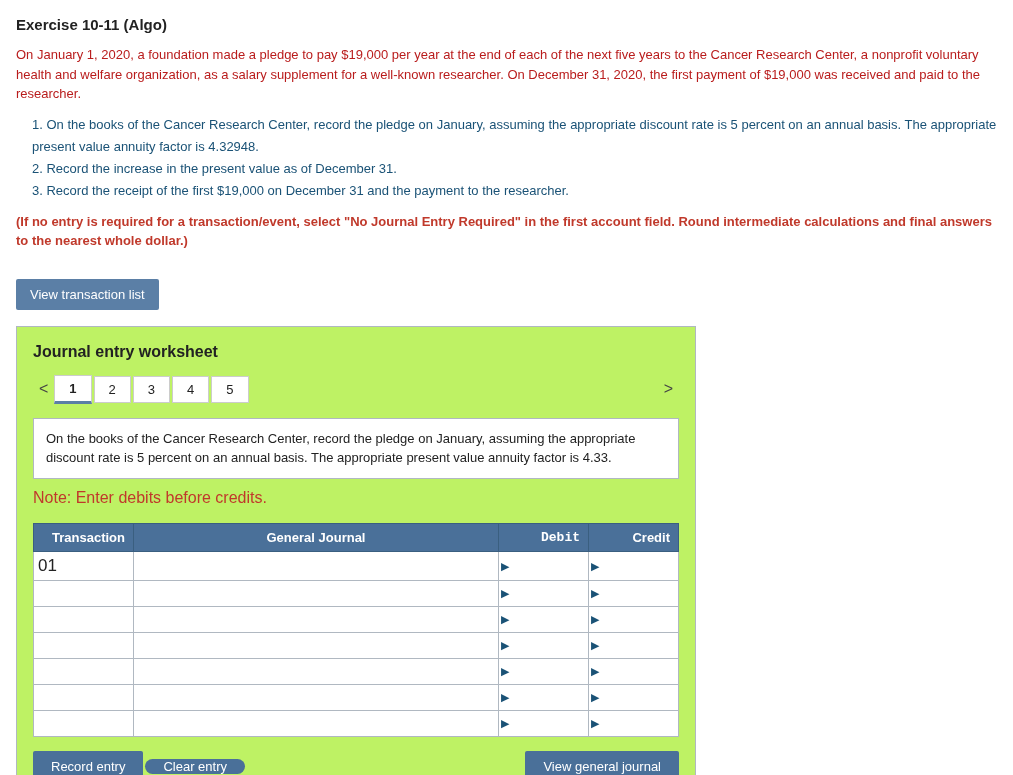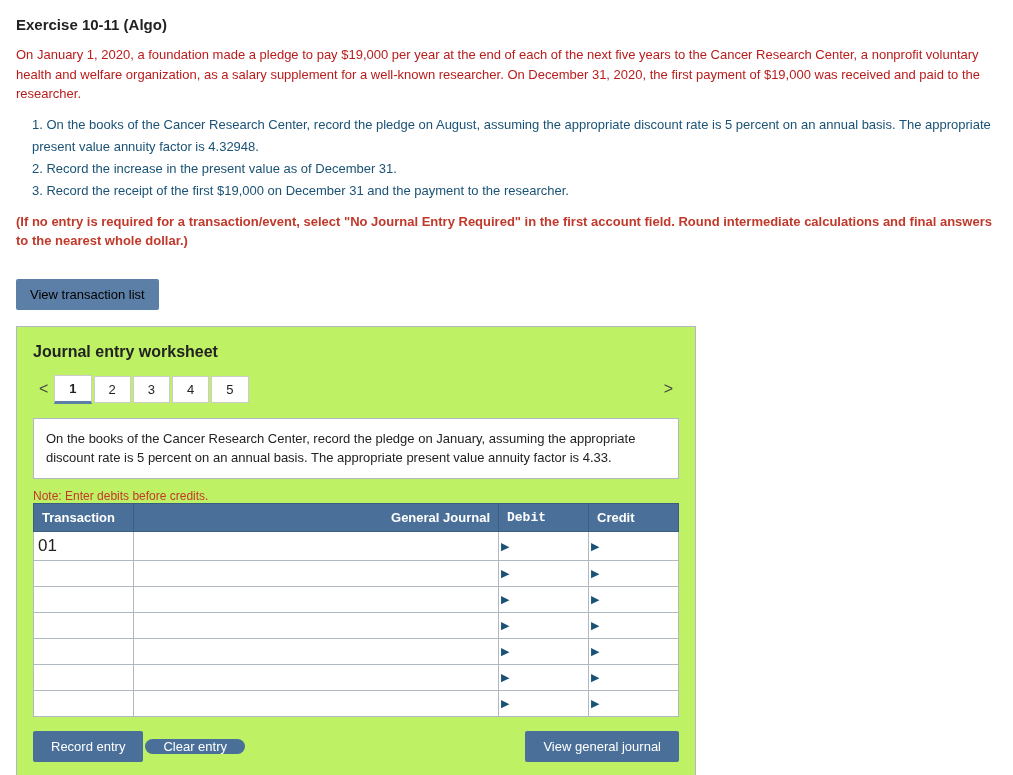--- a/index.html
+++ b/index.html
@@ -38,21 +38,21 @@
 
     .warning-text {
       color: #c0392b;
       font-weight: bold;
       line-height: 1.5;
       margin-bottom: 28px;
     }
 
     .view-transaction-btn {
       background-color: #5b7fa6;
-      color: #000000;
+      color: #ffffff;
       border: none;
       padding: 8px 14px;
       font-size: 13px;
       cursor: pointer;
       margin-bottom: 16px;
       border-radius: 2px;
     }
 
     .worksheet-container {
       border: 1px solid #b0b8c1;
@@ -106,41 +106,41 @@
       background: #fff;
       padding: 10px 12px;
       margin-bottom: 10px;
       font-size: 13px;
       color: #222;
       line-height: 1.5;
     }
 
     .note-text {
       color: #c0392b;
-      font-size: 12px;
-      margin-bottom: 0;
+      font-size: 16px;
+      margin-bottom: 16px;
     }
 
     .journal-table {
       width: 100%;
       border-collapse: collapse;
       margin-bottom: 14px;
     }
 
     .journal-table th {
       background: #4a7099;
       color: #fff;
       padding: 6px 8px;
-      text-align: left;
+      text-align: right;
       font-size: 13px;
       border: 1px solid #3a5f80;
     }
 
     .journal-table th.col-general {
-      text-align: right;
+      text-align: center;
     }
 
     .journal-table td {
       border: 1px solid #b0b8c1;
       background: #fff;
       padding: 0;
       height: 26px;
     }
 
     .journal-table td.transaction-cell {
@@ -219,21 +219,21 @@
 </head>
 <body>
 
 
 
 <h1 class="exercise-title">Exercise 10-11 (Algo)</h1>
 
 <p class="intro-text">On January 1, 2020, a foundation made a pledge to pay $19,000 per year at the end of each of the next five years to the Cancer Research Center, a nonprofit voluntary health and welfare organization, as a salary supplement for a well-known researcher. On December 31, 2020, the first payment of $19,000 was received and paid to the researcher.</p>
 
 <ol class="tasks-list">
-  <li>1. On the books of the Cancer Research Center, record the pledge on August, assuming the appropriate discount rate is 5 percent on an annual basis. The appropriate present value annuity factor is 4.32948.</li>
+  <li>1. On the books of the Cancer Research Center, record the pledge on January, assuming the appropriate discount rate is 5 percent on an annual basis. The appropriate present value annuity factor is 4.32948.</li>
   <li>2. Record the increase in the present value as of December 31.</li>
   <li>3. Record the receipt of the first $19,000 on December 31 and the payment to the researcher.</li>
 </ol>
 
 <p class="warning-text">(If no entry is required for a transaction/event, select "No Journal Entry Required" in the first account field. Round intermediate calculations and final answers to the nearest whole dollar.)</p>
 
 <button class="view-transaction-btn">View transaction list</button>
 
 <div class="worksheet-container">
   <div class="worksheet-title">Journal entry worksheet</div>

